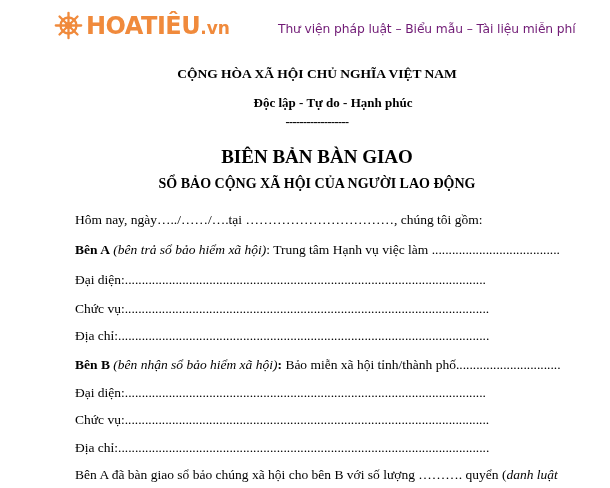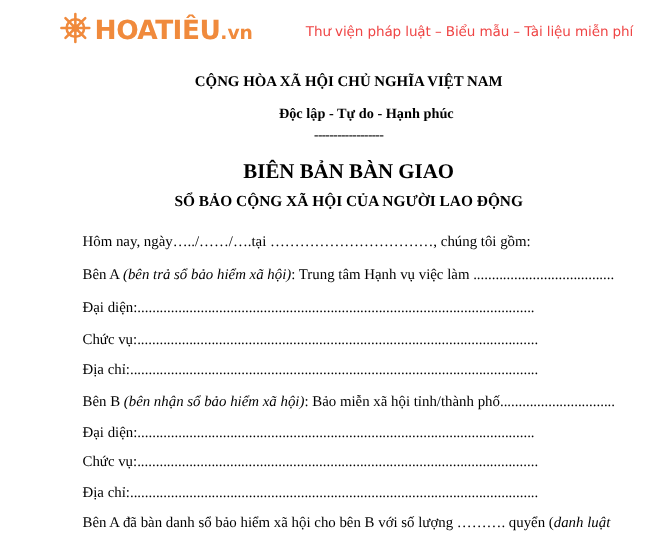--- a/index.html
+++ b/index.html
@@ -1,33 +1,33 @@
 <!DOCTYPE html>
 <html><head>
   <meta charset="utf-8">
   <style>
     html, body { margin: 0; padding: 0; background: #ffffff; }
     body { width: 610px; height: 488px; overflow: hidden; position: relative; }
     .header { position: absolute; left: 0; top: 0; width: 610px; height: 60px; }
-    .logo { position: absolute; left: 54px; top: 12px; height: 32px; display: flex; align-items: center; }
+    .logo { position: absolute; left: 54px; top: 12px; height: 32px; display: flex; align-items: flex-end; }
     .logo svg { width: 29px; height: 29px; }
     .logo-text { font-family: "DejaVu Sans", sans-serif; font-weight: bold; font-size: 24px; color: #f08a3c; letter-spacing: -0.5px; margin-left: 3px; line-height: 32px; }
     .logo-text .vn { font-size: 17px; letter-spacing: 0; }
-    .tagline { position: absolute; left: 278px; top: 22px; font-family: "DejaVu Sans", sans-serif; font-size: 12.3px; color: #ef4444; white-space: nowrap; letter-spacing: -0.1px; }
+    .tagline { position: absolute; left: 278px; top: 22px; font-family: "DejaVu Sans", sans-serif; font-size: 12.3px; color: #701a75; white-space: nowrap; letter-spacing: -0.1px; }
 
     .doc { font-family: "Liberation Serif", serif; color: #000; }
     .center { position: absolute; left: 12px; width: 610px; text-align: center; font-weight: bold; white-space: nowrap; }
     .l1 { top: 66px; font-size: 13.5px; }
     .l2 { top: 95px; font-size: 13px; margin-left: 16px; }
     .l3 { top: 115px; font-size: 12px; letter-spacing: -0.5px; }
     .t1 { top: 146px; font-size: 19px; }
     .t2 { top: 176px; font-size: 14px; }
 
     .line { position: absolute; left: 75px; font-size: 13.5px; white-space: nowrap; }
-    .line b { font-weight: normal; }
+    .line b { font-weight: bold; }
     .line i { font-style: italic; }
   </style>
 </head>
 <body>
 
 <div class="header">
   <div class="logo">
     <span>
       <svg viewBox="0 0 40 40">
         <g fill="none" stroke="#f08a3c" stroke-width="3.2" stroke-linecap="round">
@@ -64,15 +64,15 @@
 
   <div class="line" style="top:357px;">
     <b>Bên B</b>
     <i>(bên nhận sổ bảo hiểm xã hội)</i><b>:</b><span> Bảo miễn xã hội tỉnh/thành phố...............................</span>
   </div>
   <div class="line" style="top:385px;">Đại diện:...........................................................................................................</div>
   <div class="line" style="top:412px;">Chức vụ:............................................................................................................</div>
   <div class="line" style="top:440px;">Địa chỉ:..............................................................................................................</div>
 
   <div class="line" style="top:467px;">
-    <span>Bên A đã bàn danh sổ bảo hiểm xã hội cho bên B với số lượng ………. quyển (</span><i>danh luật</i>
+    <span>Bên A đã bàn giao sổ bảo chúng xã hội cho bên B với số lượng ………. quyển (</span><i>danh luật</i>
   </div>
 </div>
 
 </body></html>

